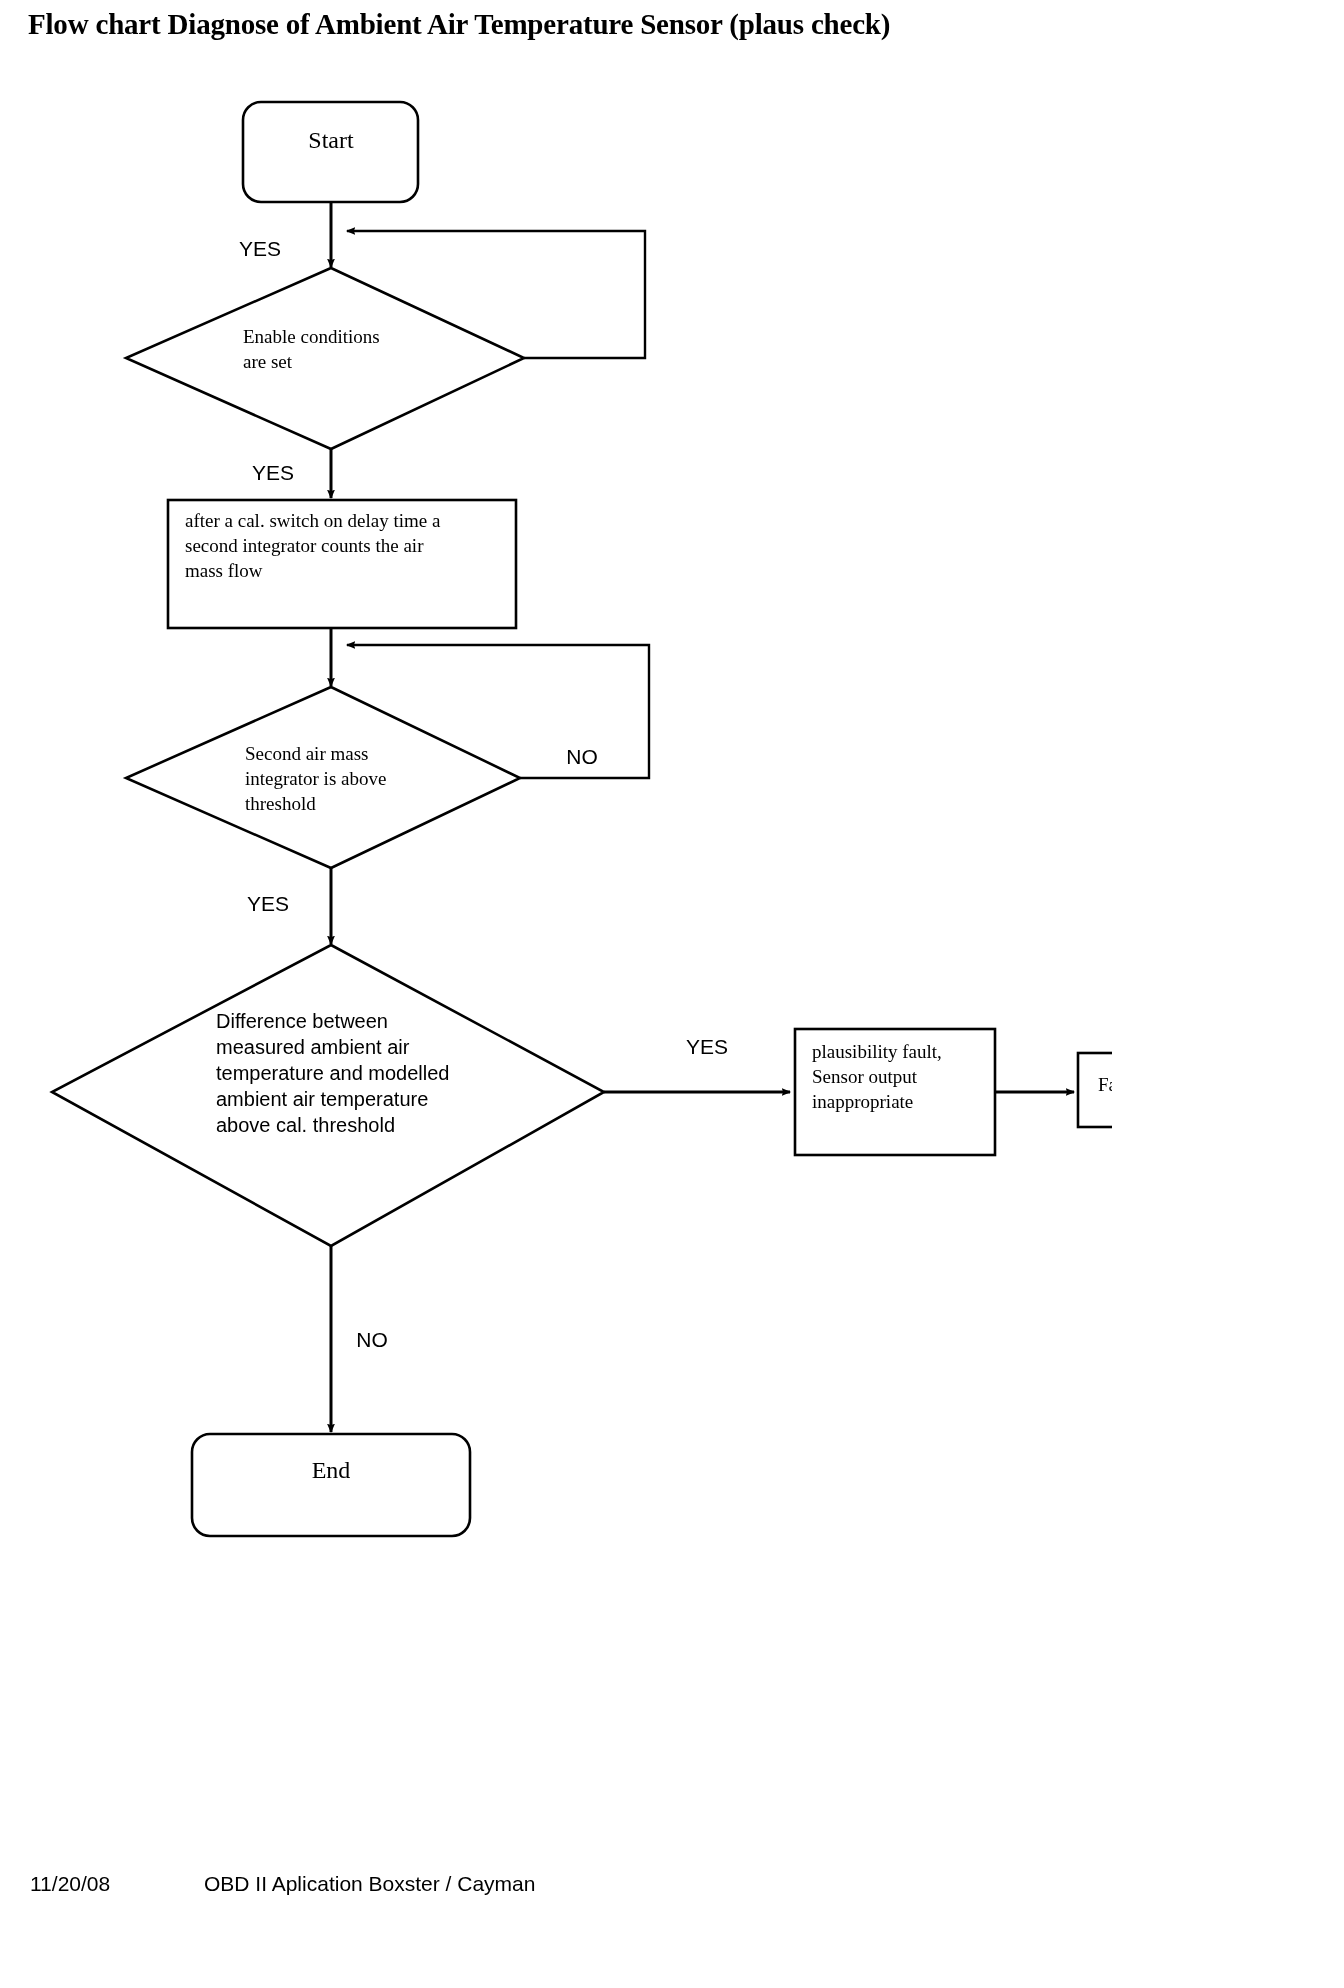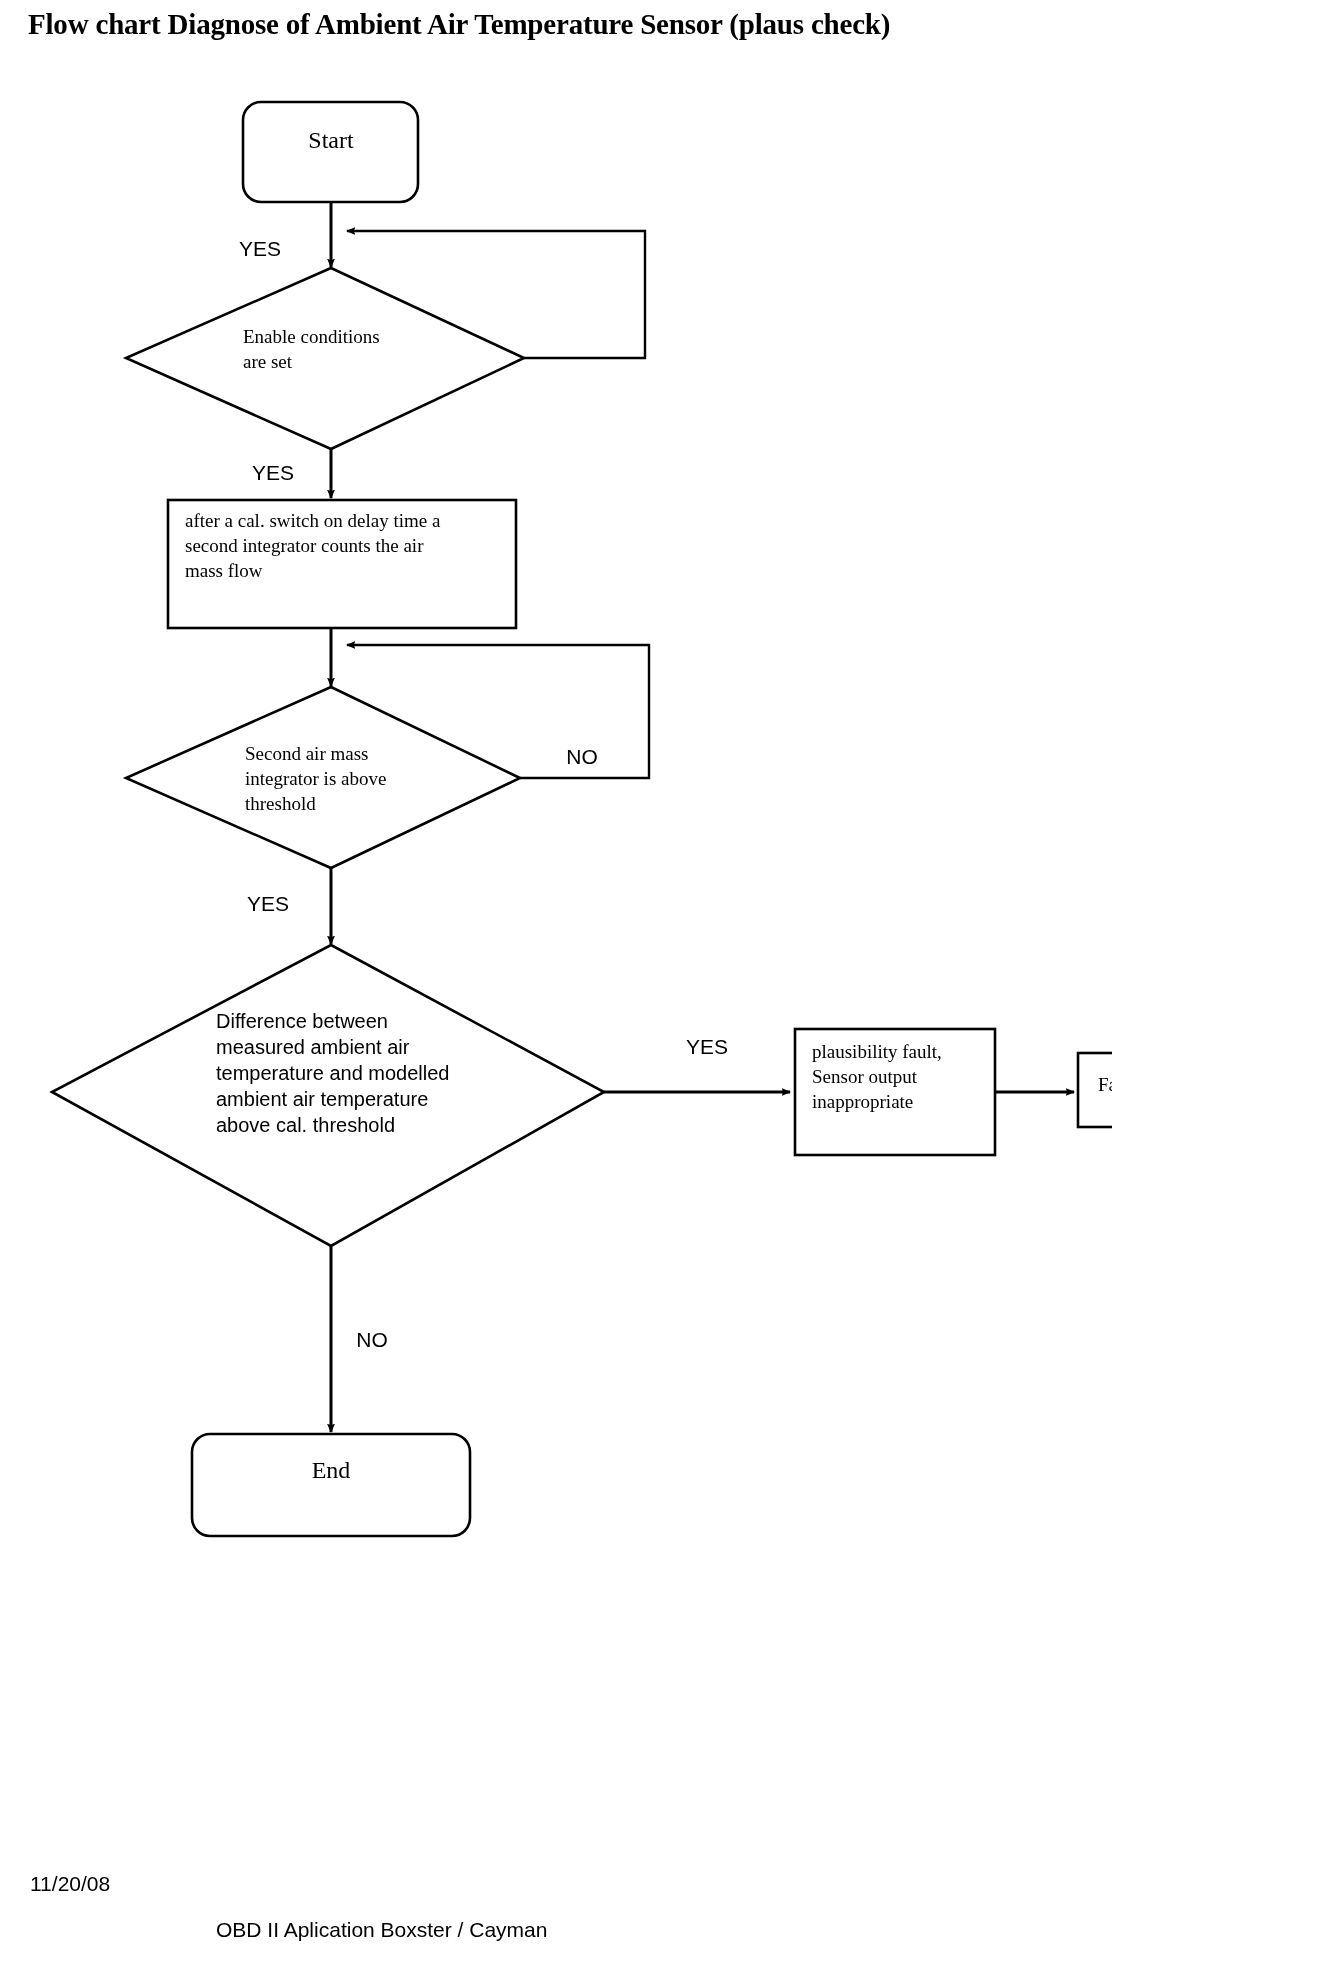--- a/index.html
+++ b/index.html
@@ -31,21 +31,21 @@
     top: 0;
   }
   .footer-text {
     position: absolute;
     font-family: "Liberation Sans", "DejaVu Sans", sans-serif;
     font-size: 21px;
     color: #000000;
     white-space: nowrap;
   }
   #footer-date { left: 22px; top: 1872px; margin-left: 8px; }
-  #footer-doc  { left: 216px; top: 1872px; margin-top: 46px; }
+  #footer-doc  { left: 204px; top: 1872px; }
 
   
   .t-serif {
     font-family: "Liberation Serif", "DejaVu Serif", serif;
     font-size: 19px;
     fill: #000000;
   }
   .t-serif-lg {
     font-family: "Liberation Serif", "DejaVu Serif", serif;
     font-size: 24px;

